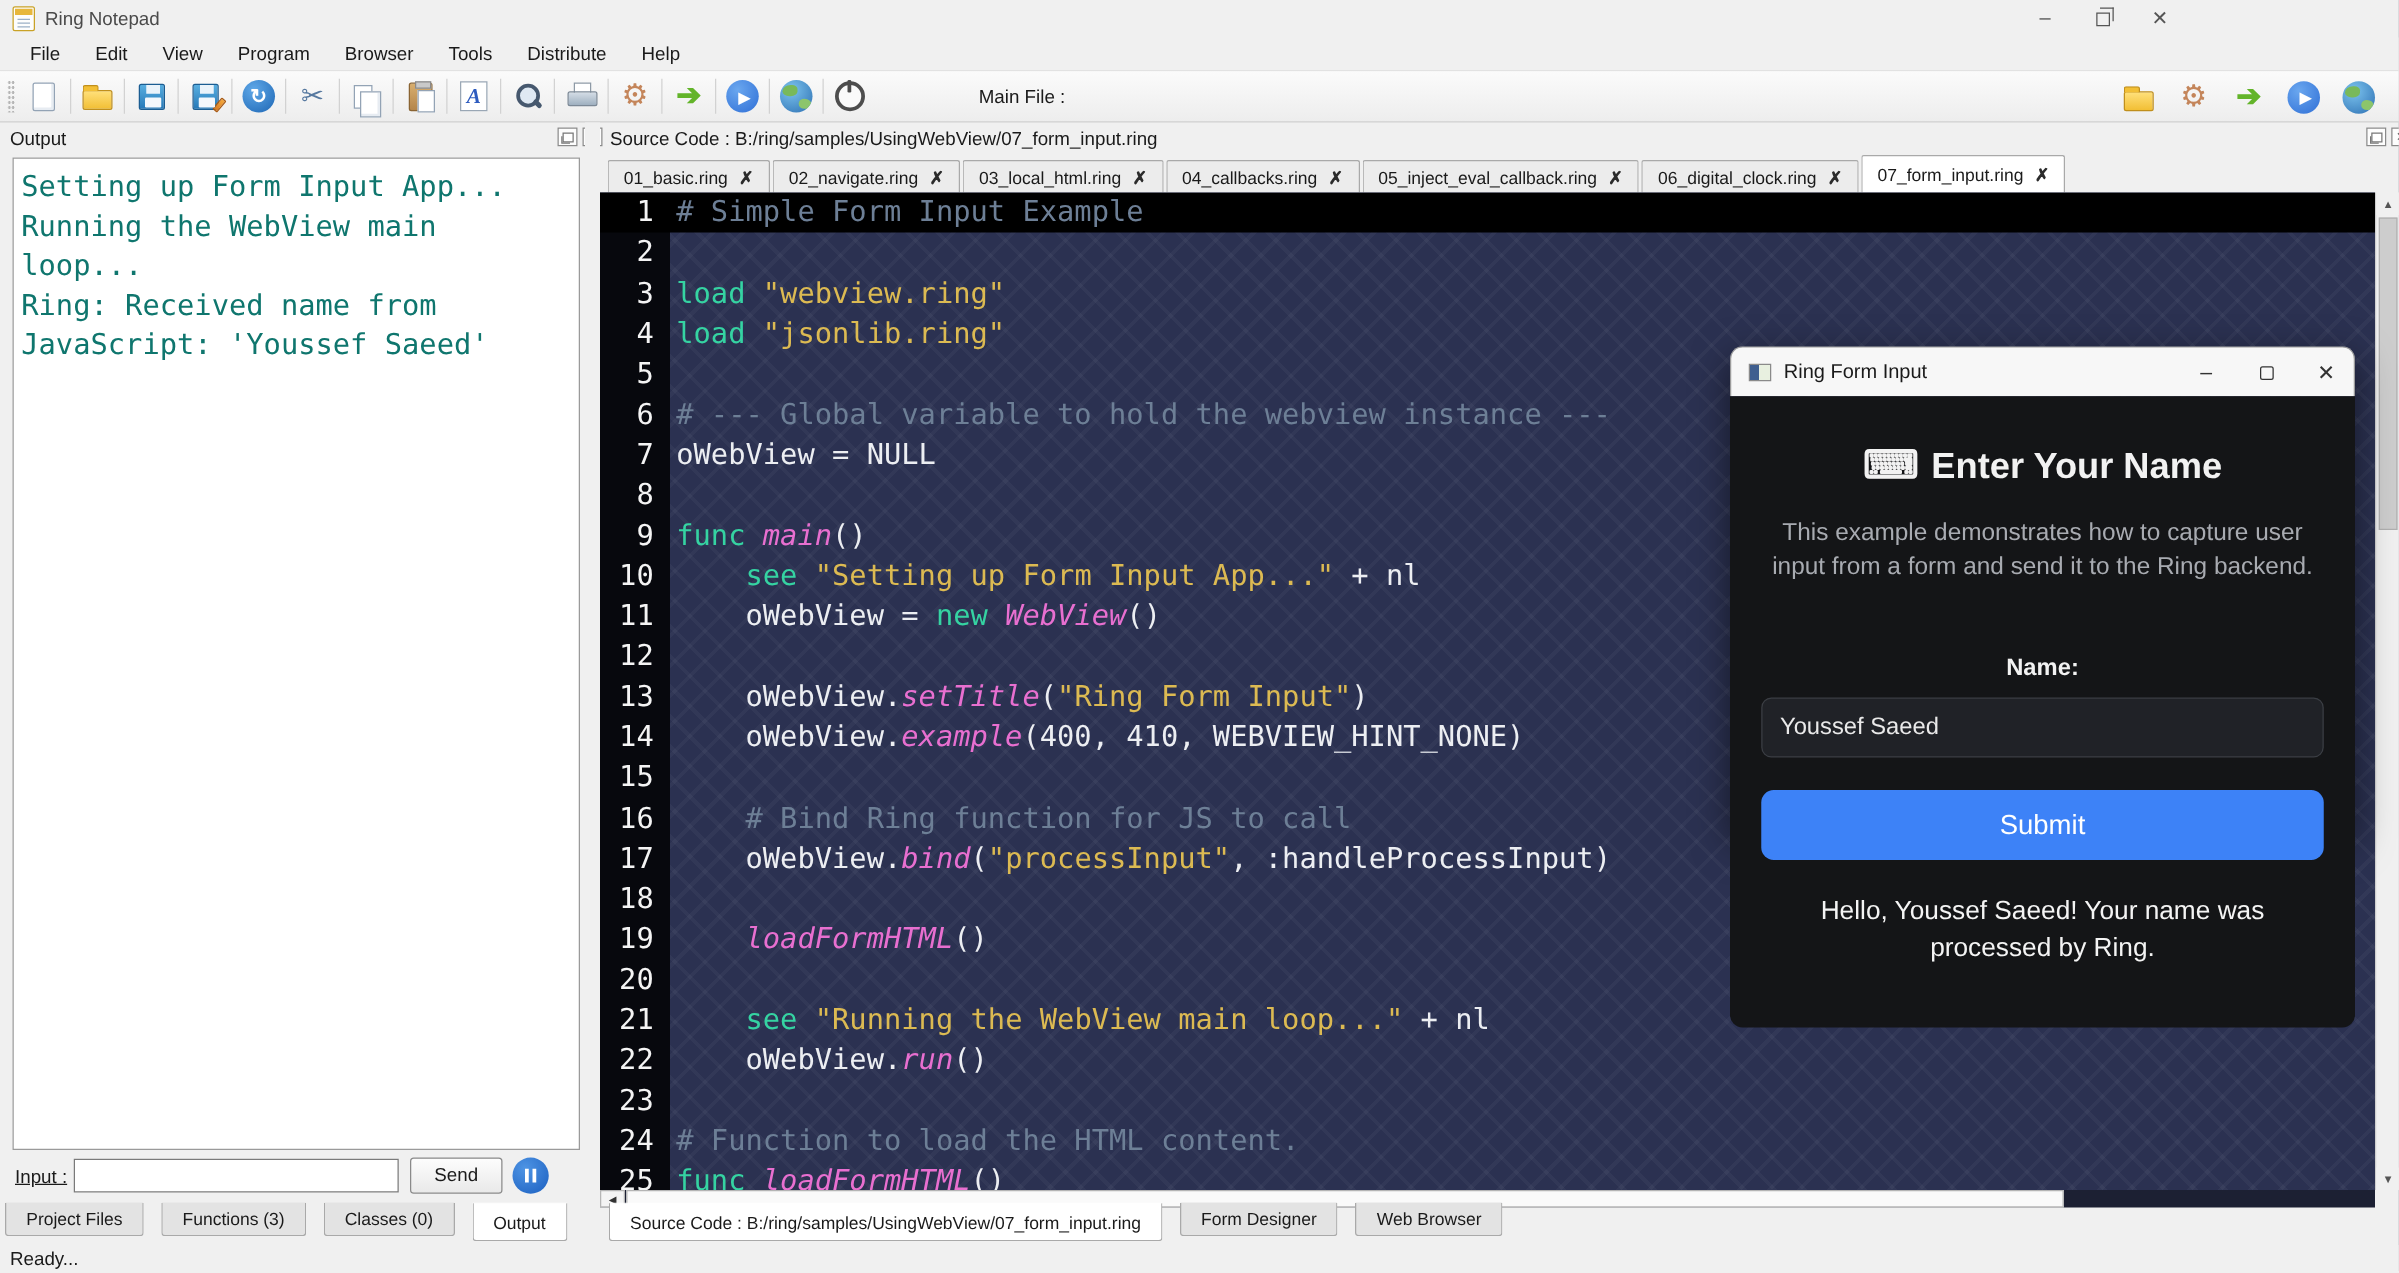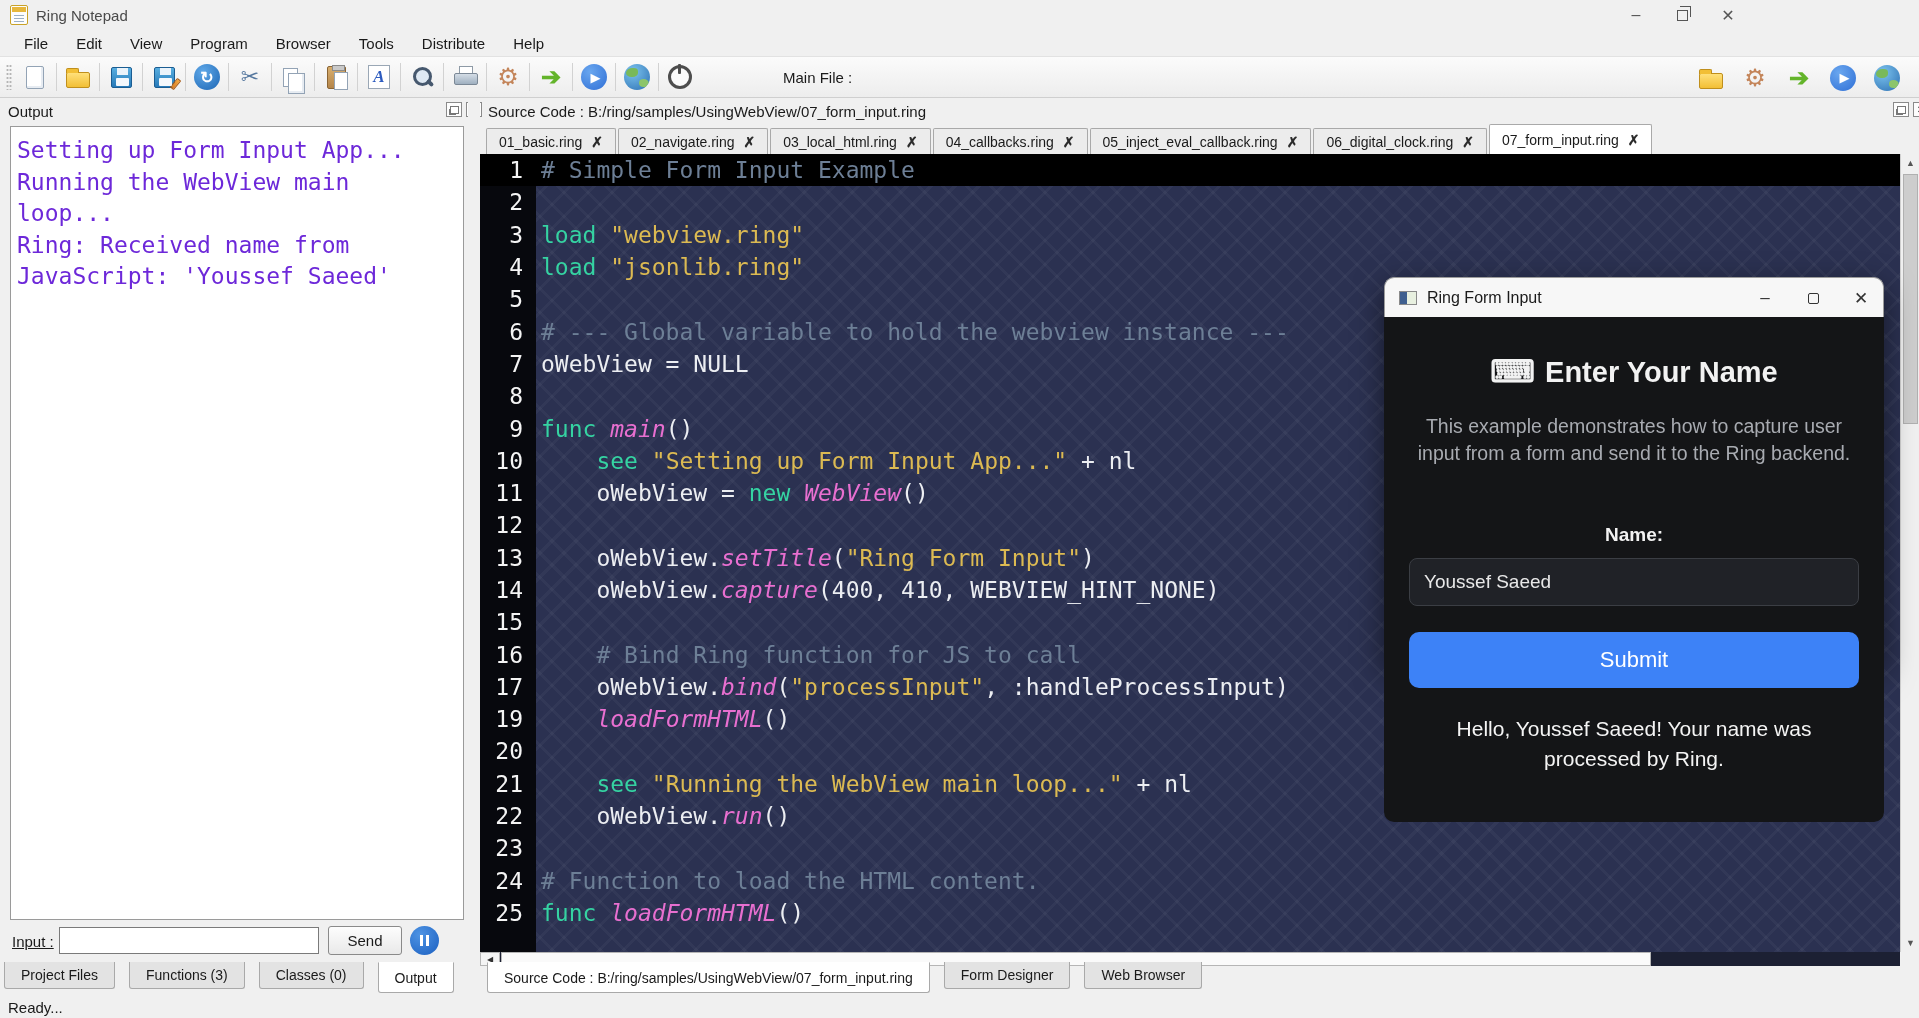--- a/index.html
+++ b/index.html
@@ -66,21 +66,21 @@
   
   .panel-header { position:absolute; height:26px; display:flex; align-items:center; font-size:15px; color:#1a1a1a; }
   .panel-icons { position:absolute; top:4px; display:flex; gap:4px; }
   .mini-box { width:16px; height:15px; border:1px solid #8a8a8a; background:#fdfdfd; position:relative; display:flex; align-items:center; justify-content:center; font-size:10px; color:#333; }
   .mini-float::after { content:""; position:absolute; left:3px; top:3px; width:7px; height:6px; border:1px solid #777; background:#fff; box-shadow:-2px 2px 0 -1px #777; }
 
   
   .output-header { left:0; top:98px; width:468px; }
   .output-header .ph-label { margin-left:8px; }
   .output-icons { left:446px; top:102px; }
-  .output-text { position:absolute; left:10px; top:126px; width:454px; height:794px; background:#fff; border:1px solid #9a9a9a; padding:8px 2px 0 6px; font-family:"DejaVu Sans Mono", monospace; font-size:23px; line-height:31.5px; color:#6d28d9; overflow:hidden; }
+  .output-text { position:absolute; left:10px; top:126px; width:454px; height:794px; background:#fff; border:1px solid #9a9a9a; padding:8px 2px 0 6px; font-family:"DejaVu Sans Mono", monospace; font-size:23px; line-height:31.5px; color:#0f766e; overflow:hidden; }
   .input-row { position:absolute; left:0; top:924px; width:468px; height:34px; display:flex; align-items:center; }
   .input-label { font-size:15px; color:#1a1a1a; margin-left:12px;text-decoration:underline; }
   .input-field { position:absolute; left:59px; top:3px; width:260px; height:27px; border:1px solid #7a7a7a; background:#fff; font-size:15px; padding:0 6px; font-family:"Liberation Sans",sans-serif; }
   .send-btn { position:absolute; left:328px; top:2px; width:74px; height:29px; background:linear-gradient(#fdfdfd,#e9e9e9); border:1px solid #8a8a8a; border-radius:3px; font-size:15px; color:#1a1a1a; display:flex; align-items:center; justify-content:center; }
   .pause-btn { position:absolute; left:410px; top:2px; width:29px; height:29px; border-radius:50%; background:radial-gradient(circle at 35% 30%, #4e94e4, #1b5fc0); display:flex; align-items:center; justify-content:center; }
   .pause-btn::after { content:""; width:3px; height:11px; background:#fff; box-shadow:6px 0 0 #fff; margin-left:-6px; }
 
   
   .tabs-row { position:absolute; display:flex; align-items:flex-start; gap:14px; }
   .btab { background:#e3e3e3; border:1px solid #a9a9a9; border-top:none; height:27px; display:flex; align-items:center; padding:0 16px; font-size:14px; color:#1a1a1a; border-radius:0 0 3px 3px; }
@@ -340,24 +340,25 @@
         <div class="code-line"><span class="ln">4</span><span class="ct"><span class="tk-k">load</span><span class="tk-p"> </span><span class="tk-s">"jsonlib.ring"</span></span></div>
         <div class="code-line"><span class="ln">5</span><span class="ct"></span></div>
         <div class="code-line"><span class="ln">6</span><span class="ct"><span class="tk-c"># --- Global variable to hold the webview instance ---</span></span></div>
         <div class="code-line"><span class="ln">7</span><span class="ct"><span class="tk-p">oWebView = NULL</span></span></div>
         <div class="code-line"><span class="ln">8</span><span class="ct"></span></div>
         <div class="code-line"><span class="ln">9</span><span class="ct"><span class="tk-k">func</span><span class="tk-p"> </span><span class="tk-f">main</span><span class="tk-p">()</span></span></div>
         <div class="code-line"><span class="ln">10</span><span class="ct"><span class="tk-p">    </span><span class="tk-k">see</span><span class="tk-p"> </span><span class="tk-s">"Setting up Form Input App..."</span><span class="tk-p"> + nl</span></span></div>
         <div class="code-line"><span class="ln">11</span><span class="ct"><span class="tk-p">    oWebView = </span><span class="tk-k">new</span><span class="tk-p"> </span><span class="tk-f">WebView</span><span class="tk-p">()</span></span></div>
         <div class="code-line"><span class="ln">12</span><span class="ct"></span></div>
         <div class="code-line"><span class="ln">13</span><span class="ct"><span class="tk-p">    oWebView.</span><span class="tk-f">setTitle</span><span class="tk-p">(</span><span class="tk-s">"Ring Form Input"</span><span class="tk-p">)</span></span></div>
-        <div class="code-line"><span class="ln">14</span><span class="ct"><span class="tk-p">    oWebView.</span><span class="tk-f">capture</span><span class="tk-p">(400, 410, WEBVIEW_HINT_NONE)</span></span></div>
+        <div class="code-line"><span class="ln">14</span><span class="ct"><span class="tk-p">    oWebView.</span><span class="tk-f">example</span><span class="tk-p">(400, 410, WEBVIEW_HINT_NONE)</span></span></div>
         <div class="code-line"><span class="ln">15</span><span class="ct"></span></div>
         <div class="code-line"><span class="ln">16</span><span class="ct"><span class="tk-p">    </span><span class="tk-c"># Bind Ring function for JS to call</span></span></div>
         <div class="code-line"><span class="ln">17</span><span class="ct"><span class="tk-p">    oWebView.</span><span class="tk-f">bind</span><span class="tk-p">(</span><span class="tk-s">"processInput"</span><span class="tk-p">, :handleProcessInput)</span></span></div>
+        <div class="code-line"><span class="ln">18</span><span class="ct"></span></div>
         <div class="code-line"><span class="ln">19</span><span class="ct"><span class="tk-p">    </span><span class="tk-f">loadFormHTML</span><span class="tk-p">()</span></span></div>
         <div class="code-line"><span class="ln">20</span><span class="ct"></span></div>
         <div class="code-line"><span class="ln">21</span><span class="ct"><span class="tk-p">    </span><span class="tk-k">see</span><span class="tk-p"> </span><span class="tk-s">"Running the WebView main loop..."</span><span class="tk-p"> + nl</span></span></div>
         <div class="code-line"><span class="ln">22</span><span class="ct"><span class="tk-p">    oWebView.</span><span class="tk-f">run</span><span class="tk-p">()</span></span></div>
         <div class="code-line"><span class="ln">23</span><span class="ct"></span></div>
         <div class="code-line"><span class="ln">24</span><span class="ct"><span class="tk-c"># Function to load the HTML content.</span></span></div>
         <div class="code-line"><span class="ln">25</span><span class="ct"><span class="tk-k">func</span><span class="tk-p"> </span><span class="tk-f">loadFormHTML</span><span class="tk-p">()</span></span></div>
       </div>
   </div>
 

